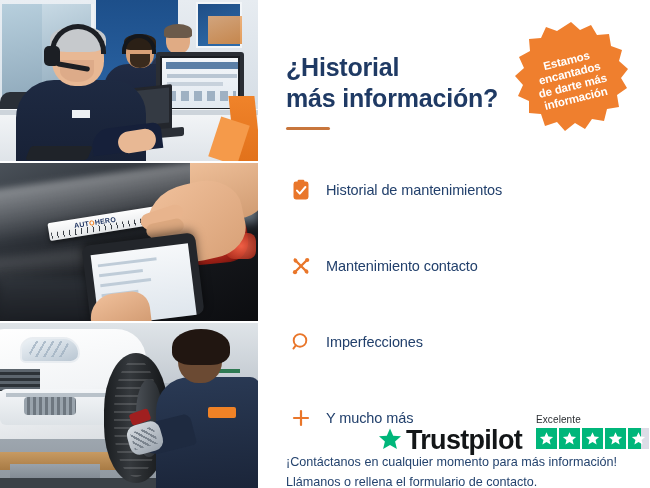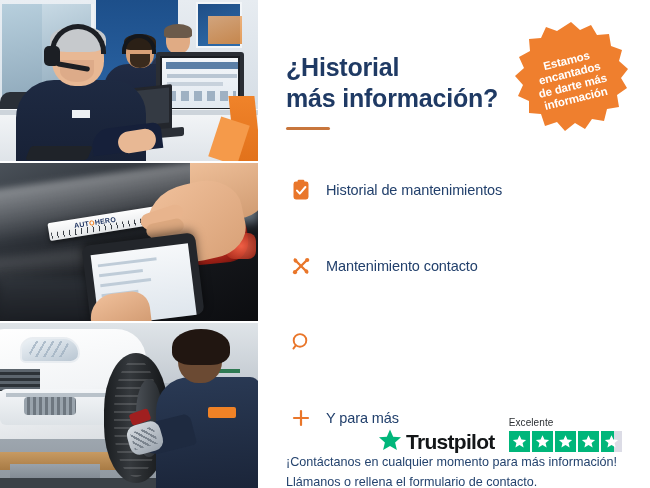--- a/index.html
+++ b/index.html
@@ -295,21 +295,21 @@
   }
 
   
   .trustpilot {
     position: absolute;
     left: 120px; bottom: 32px;
     display: flex; align-items: flex-start;
   }
   .tp-logo { display: flex; align-items: center; margin-right: 14px; padding-top: 11px;}
   .tp-word {
-    font-size: 21px; font-weight: bold; color: #131618;
+    font-size: 27px; font-weight: bold; color: #131618;
     letter-spacing: -0.7px; margin-left: 4px;
   }
   .tp-right { display: flex; flex-direction: column; }
   .tp-excelente {
     font-size: 10px; color: #2b2f33; margin-bottom: 3px; letter-spacing:.1px;
   }
   .tp-stars { display: flex; gap: 2px; }
   .tp-star {
     width: 21px; height: 21px;
     background: #00b67a;
@@ -513,33 +513,34 @@
         <span class="flabel">Mantenimiento contacto</span>
       </div>
 
       <div class="feature">
         <span class="ficon">
           <svg width="20" height="20" viewBox="0 0 20 20">
             <circle cx="9" cy="8.4" r="6.3" fill="none" stroke="#e9762a" stroke-width="1.9"></circle>
             <line x1="4.8" y1="13.4" x2="2.4" y2="16.6" stroke="#e9762a" stroke-width="1.9" stroke-linecap="round"></line>
           </svg>
         </span>
+        <span class="flabel">Imperfecciones</span>
       </div>
 
 
       <div class="feature">
         <span class="ficon">
           <svg width="20" height="20" viewBox="0 0 20 20">
             <g stroke="#e9762a" stroke-width="2.2" stroke-linecap="round">
               <line x1="10" y1="3" x2="10" y2="17"></line>
               <line x1="3" y1="10" x2="17" y2="10"></line>
             </g>
           </svg>
         </span>
-        <span class="flabel">Y para más</span>
+        <span class="flabel">Y mucho más</span>
       </div>
 
     </div>
 
     <div class="paragraph">
       <div>¡Contáctanos en cualquier momento para más información!</div>
       <div>Llámanos o rellena el formulario de contacto.</div>
     </div>
 
     <div class="trustpilot">

